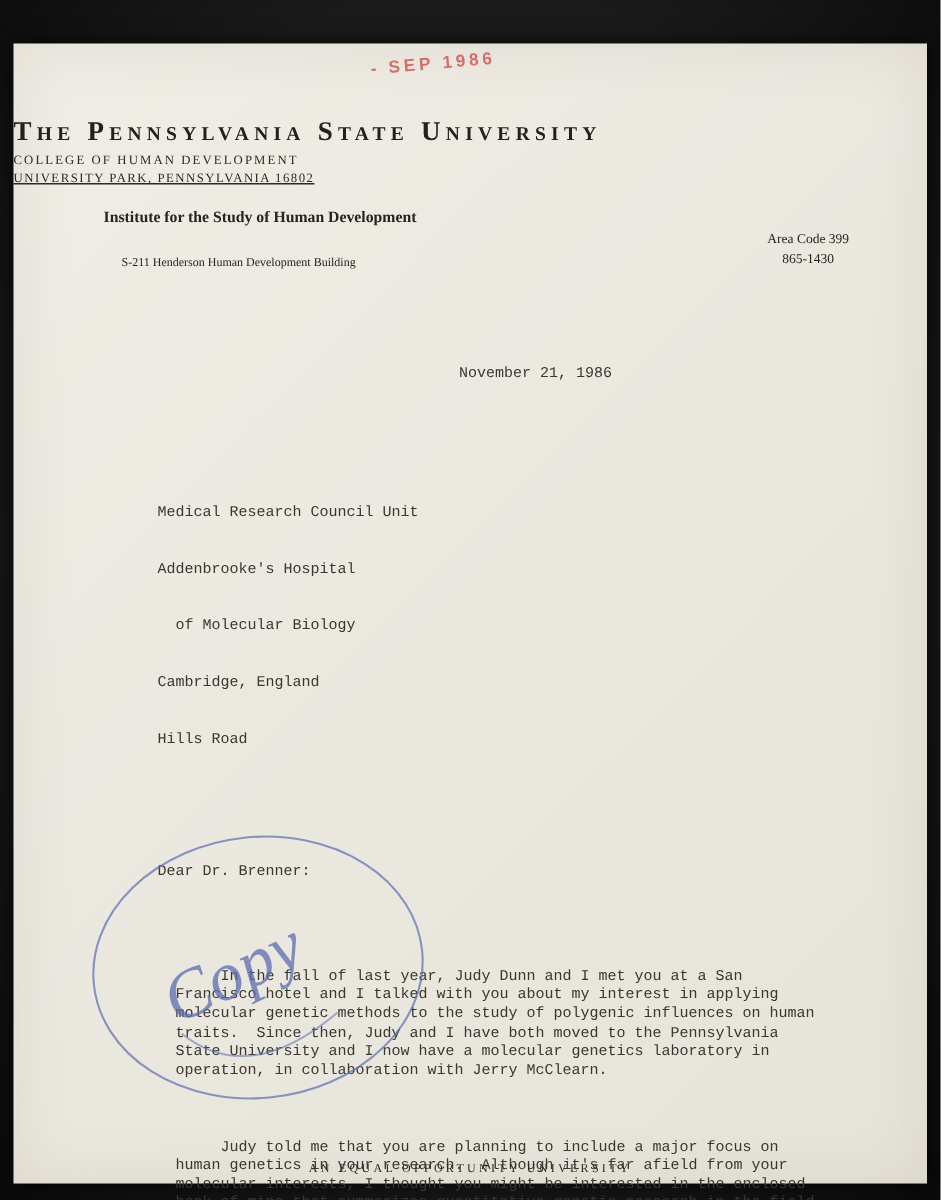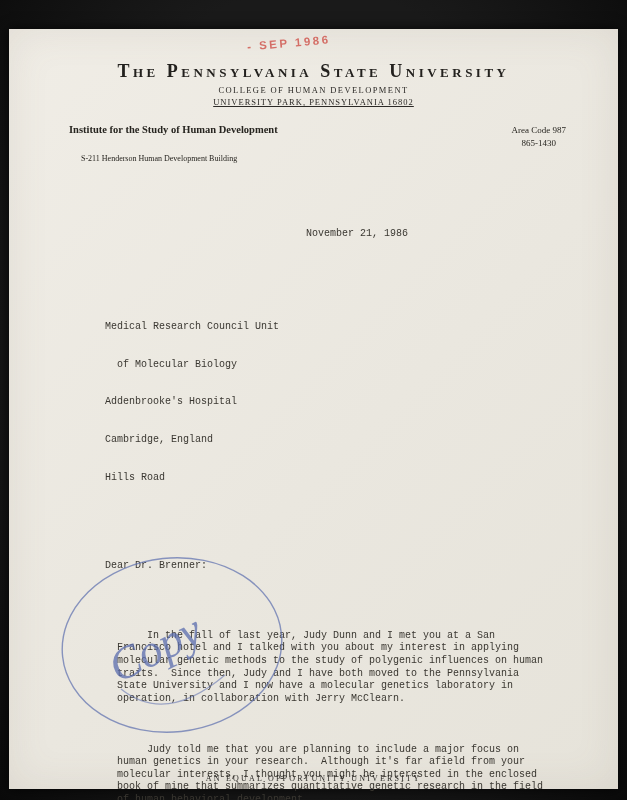--- a/index.html
+++ b/index.html
@@ -23,32 +23,32 @@
   
   .stamp{
     position:absolute; top:8px; left:238px;
     transform:rotate(-5deg);
     color:#cf5149; opacity:.8;
     font-family:"Liberation Sans", sans-serif;
     font-weight:bold; font-size:11.5px; letter-spacing:2.5px;
     white-space:nowrap;
   }
   
-  .letterhead{ padding-top:32px; text-align:center; }
+  .letterhead{ padding-top:48px; }
   .univ-name{
     font-variant:small-caps;
     font-weight:600;
     font-size:18px;
     letter-spacing:3.5px;
     color:#23211e;
   }
   .college{ font-size:8.5px; letter-spacing:1.4px; margin-top:3px; color:#2c2a27;}
   .location{ font-size:8.5px; letter-spacing:1px; margin-top:2px; color:#2c2a27;text-decoration:underline;}
   .contact-row{
-    display:flex; justify-content:space-between; align-items:flex-start;
+    display:flex; justify-content:space-between; align-items:flex-end;
     padding:17px 52px 0 60px;
   }
   .institute-line{ font-size:10.5px; font-weight:600; color:#26241f;}
   .building-line{ font-size:8px; margin-top:19px; padding-left:12px; color:#26241f;}
   .phone-block{ text-align:center; font-size:9px; line-height:13px; color:#26241f;}
   
   .typed{
     font-family:"Liberation Mono", monospace;
     font-size:10px;
     line-height:12.6px;
@@ -84,32 +84,32 @@
     <div class="college">COLLEGE OF HUMAN DEVELOPMENT</div>
     <div class="location">UNIVERSITY PARK, PENNSYLVANIA 16802</div>
   </header>
 
   <div class="contact-row">
     <div>
       <div class="institute-line">Institute for the Study of Human Development</div>
       <div class="building-line">S-211 Henderson Human Development Building</div>
     </div>
     <div class="phone-block">
-      <div>Area Code 987</div>
+      <div>Area Code 399</div>
       <div>865-1430</div>
     </div>
   </div>
 
   <main class="letter-body typed">
     <div class="date-line">November 21, 1986</div>
 
     <div class="recipient">
       <div>Medical Research Council Unit</div>
+      <div>Addenbrooke's Hospital</div>
       <div>  of Molecular Biology</div>
-      <div>Addenbrooke's Hospital</div>
       <div>Cambridge, England</div>
       <div>Hills Road</div>
     </div>
 
     <div class="salutation">Dear Dr. Brenner:</div>
 
     <p>     In the fall of last year, Judy Dunn and I met you at a San
 Francisco hotel and I talked with you about my interest in applying
 molecular genetic methods to the study of polygenic influences on human
 traits.  Since then, Judy and I have both moved to the Pennsylvania

